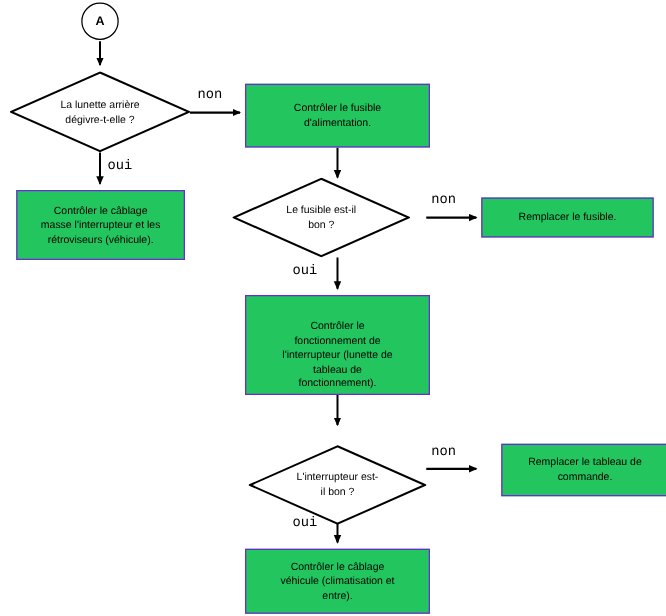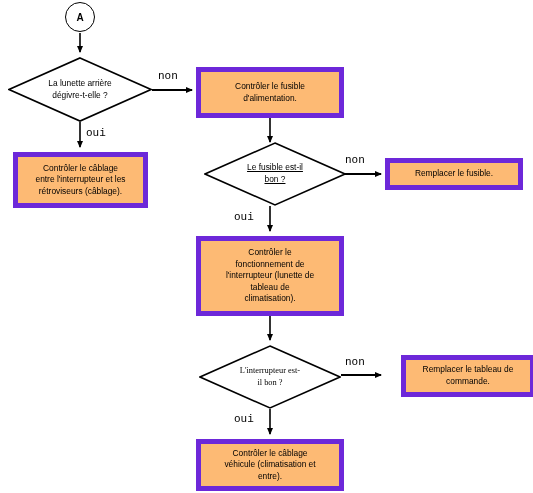--- a/index.html
+++ b/index.html
@@ -23,22 +23,22 @@
     top: 0;
     width: 533px;
     height: 493px;
     pointer-events: none;
   }
   .node {
     position: absolute;
     box-sizing: border-box;
   }
   .process-box {
-    border: 5px solid #6d28d9;
-    background: #fdba74;
+    border: 1px solid #6d28d9;
+    background: #22c55e;
     display: flex;
     align-items: center;
     justify-content: center;
     text-align: center;
     font-size: 8.4px;
     line-height: 11.6px;
     color: #000000;
     padding: 2px 4px;
   }
   .process-box .box-text {
@@ -128,63 +128,63 @@
     </div>
   </div>
 
   <div class="edge-label" style="left:158px; top:71px;">non</div>
 
   <div class="edge-label" style="left:86px; top:128px;">oui</div>
 
   <div class="node process-box" style="left:13px; top:152px; width:135px; height:56px;">
     <span class="box-text">
       <span>Contrôler le câblage</span><br>
-      <span>entre l'interrupteur et les</span><br>
-      <span>rétroviseurs (câblage).</span>
+      <span>masse l'interrupteur et les</span><br>
+      <span>rétroviseurs (véhicule).</span>
     </span>
   </div>
 
   <div class="node process-box" style="left:196px; top:67px; width:148px; height:51px;">
     <span class="box-text">
       <span>Contrôler le fusible</span><br>
       <span>d'alimentation.</span>
     </span>
   </div>
 
-  <div class="node decision" style="left:204px; top:142px; width:142px; height:64px;text-decoration:underline;">
+  <div class="node decision" style="left:186px; top:142px; width:142px; height:64px;">
     <svg class="diamond-shape" width="142" height="64" viewBox="0 0 142 64" xmlns="http://www.w3.org/2000/svg">
       <polygon points="71,1 141,32 71,63 1,32" fill="#ffffff" stroke="#000000" stroke-width="1.6"></polygon>
     </svg>
     <div class="diamond-text">
       <span>Le fusible est-il</span><br>
       <span>bon ?</span>
     </div>
   </div>
 
   <div class="edge-label" style="left:345px; top:155px;">non</div>
 
   <div class="edge-label" style="left:234px; top:212px;">oui</div>
 
   <div class="node process-box" style="left:385px; top:158px; width:138px; height:32px;">
     <span class="box-text">
       <span>Remplacer le fusible.</span>
     </span>
   </div>
 
-  <div class="node process-box" style="left:196px; top:236px; width:148px; height:80px;">
+  <div class="node process-box" style="left:196px; top:236px; width:148px; height:80px;align-items:flex-end;">
     <span class="box-text">
       <span>Contrôler le</span><br>
       <span>fonctionnement de</span><br>
       <span>l'interrupteur (lunette de</span><br>
       <span>tableau de</span><br>
-      <span>climatisation).</span>
-    </span>
-  </div>
-
-  <div class="node decision" style="left:199px; top:345px; width:142px; height:64px;font-family:Liberation Serif, serif;">
+      <span>fonctionnement).</span>
+    </span>
+  </div>
+
+  <div class="node decision" style="left:199px; top:356px; width:142px; height:64px;">
     <svg class="diamond-shape" width="142" height="64" viewBox="0 0 142 64" xmlns="http://www.w3.org/2000/svg">
       <polygon points="71,1 141,32 71,63 1,32" fill="#ffffff" stroke="#000000" stroke-width="1.6"></polygon>
     </svg>
     <div class="diamond-text">
       <span>L'interrupteur est-</span><br>
       <span>il bon ?</span>
     </div>
   </div>
 
   <div class="edge-label" style="left:345px; top:357px;">non</div>

